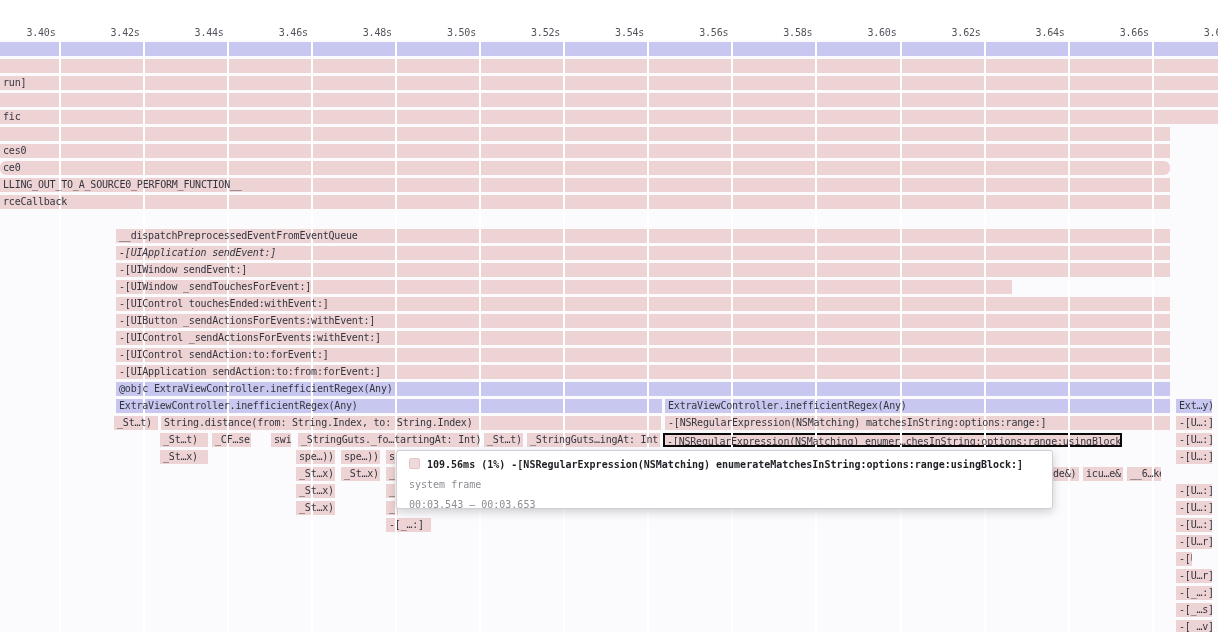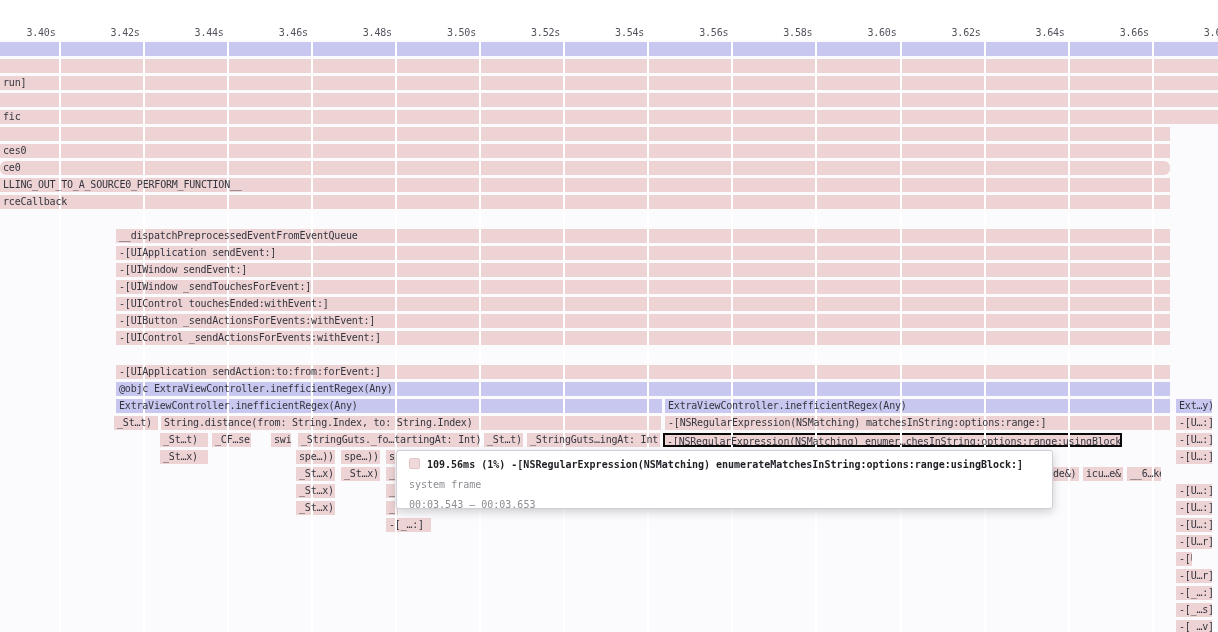--- a/index.html
+++ b/index.html
@@ -90,26 +90,27 @@
       <div class="bar pink" style="left: 0px; top: 19px; width: 1218px;"></div>
       <div class="bar pink" style="left: 0px; top: 36px; width: 1218px;"><span>run]</span></div>
       <div class="bar pink" style="left: 0px; top: 53px; width: 1218px;"></div>
       <div class="bar pink" style="left: 0px; top: 70px; width: 1218px;"><span>fic</span></div>
       <div class="bar pink" style="left: 0px; top: 87px; width: 1170px;"></div>
       <div class="bar pink" style="left: 0px; top: 104px; width: 1170px;"><span>ces0</span></div>
       <div class="bar pink" style="left: 0px; top: 121px; width: 1170px; border-radius: 6px;"><span>ce0</span></div>
       <div class="bar pink" style="left: 0px; top: 138px; width: 1170px;"><span>LLING_OUT_TO_A_SOURCE0_PERFORM_FUNCTION__</span></div>
       <div class="bar pink" style="left: 0px; top: 155px; width: 1170px;"><span>rceCallback</span></div>
       <div class="bar pink" style="left: 116px; top: 189px; width: 1054px;"><span>__dispatchPreprocessedEventFromEventQueue</span></div>
-      <div class="bar pink" style="left: 116px; top: 206px; width: 1054px;"><span>-[UIApplication sendEvent:]</span></div>
+      <div class="bar pink" style="left: 116px; top: 206px; width: 1054px; font-style: italic;"><span>-[UIApplication sendEvent:]</span></div>
       <div class="bar pink" style="left: 116px; top: 223px; width: 1054px;"><span>-[UIWindow sendEvent:]</span></div>
-      <div class="bar pink" style="left: 116px; top: 240px; width: 1054px;"><span>-[UIWindow _sendTouchesForEvent:]</span></div>
+      <div class="bar pink" style="left: 116px; top: 240px; width: 896px;"><span>-[UIWindow _sendTouchesForEvent:]</span></div>
       <div class="bar pink" style="left: 116px; top: 257px; width: 1054px;"><span>-[UIControl touchesEnded:withEvent:]</span></div>
       <div class="bar pink" style="left: 116px; top: 274px; width: 1054px;"><span>-[UIButton _sendActionsForEvents:withEvent:]</span></div>
       <div class="bar pink" style="left: 116px; top: 291px; width: 1054px;"><span>-[UIControl _sendActionsForEvents:withEvent:]</span></div>
+      <div class="bar pink" style="left: 116px; top: 308px; width: 1054px;"><span>-[UIControl sendAction:to:forEvent:]</span></div>
       <div class="bar pink" style="left: 116px; top: 325px; width: 1054px;"><span>-[UIApplication sendAction:to:from:forEvent:]</span></div>
       <div class="bar purple" style="left: 116px; top: 342px; width: 1054px;"><span>@objc ExtraViewController.inefficientRegex(Any)</span></div>
       <div class="bar purple" style="left: 116px; top: 359px; width: 546px;"><span>ExtraViewController.inefficientRegex(Any)</span></div>
       <div class="bar purple" style="left: 665px; top: 359px; width: 505px;"><span>ExtraViewController.inefficientRegex(Any)</span></div>
       <div class="bar purple" style="left: 1176px; top: 359px; width: 36px;"><span>Ext…y)</span></div>
       <div class="bar pink" style="left: 114px; top: 376px; width: 44px;"><span>_St…t)</span></div>
       <div class="bar pink" style="left: 161px; top: 376px; width: 500px;"><span>String.distance(from: String.Index, to: String.Index)</span></div>
       <div class="bar pink" style="left: 665px; top: 376px; width: 505px;"><span>-[NSRegularExpression(NSMatching) matchesInString:options:range:]</span></div>
       <div class="bar pink" style="left: 1176px; top: 376px; width: 36px;"><span>-[U…:]</span></div>
       <div class="bar pink" style="left: 160px; top: 393px; width: 48px;"><span>_St…t)</span></div>

